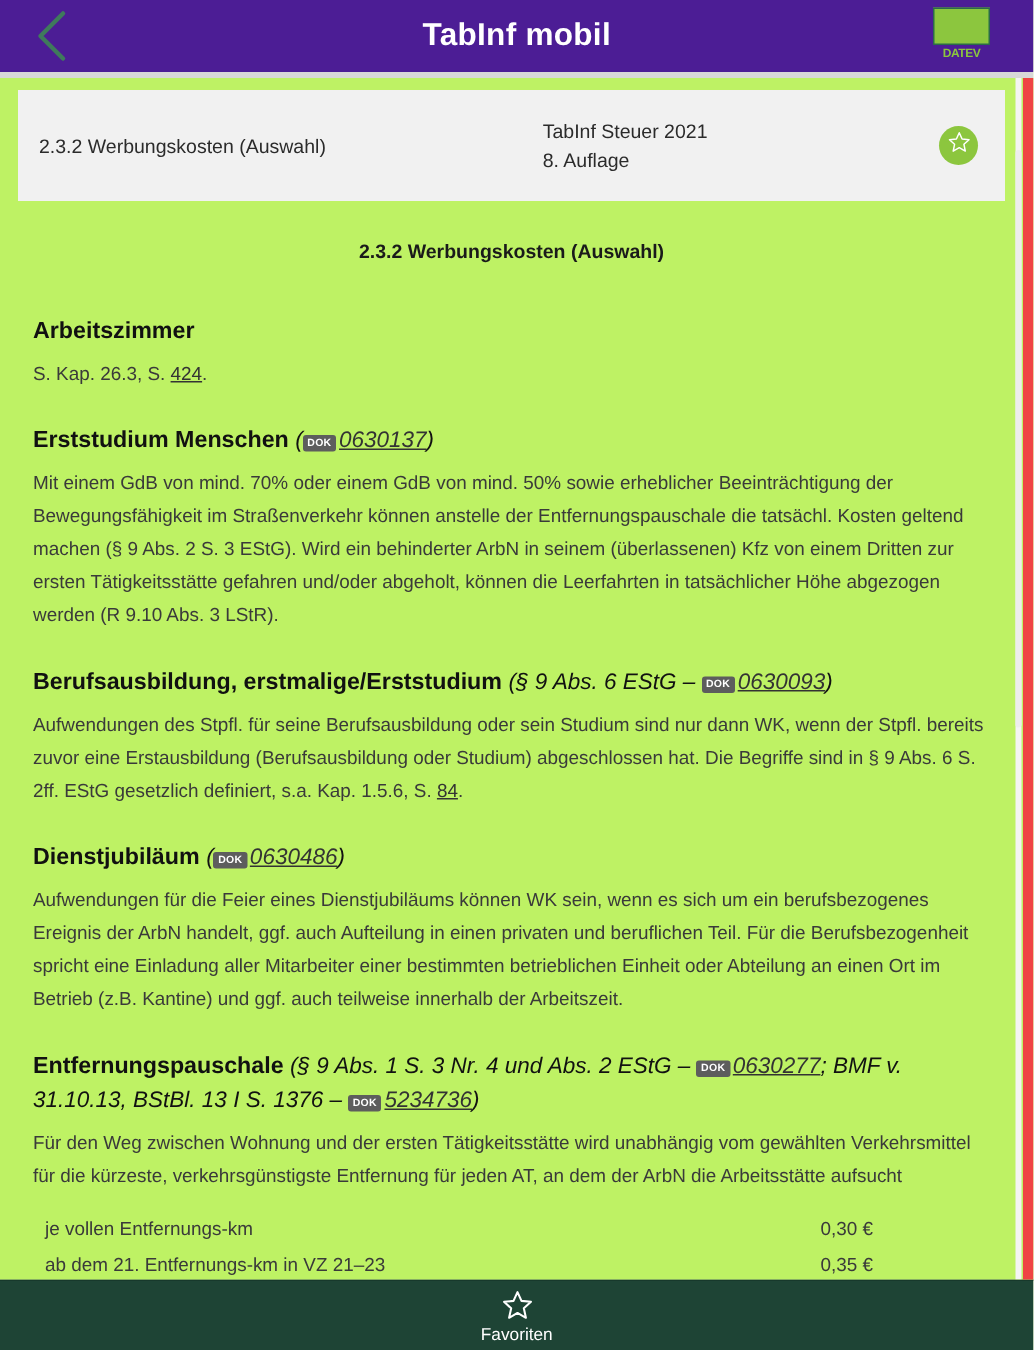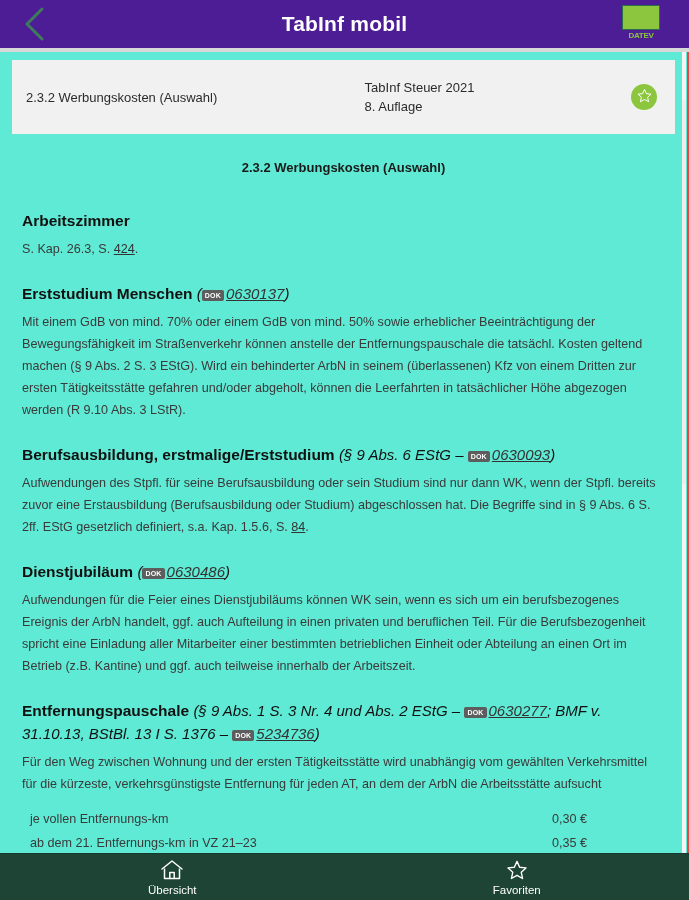--- a/index.html
+++ b/index.html
@@ -79,22 +79,22 @@
     height: 4px;
     flex: 0 0 4px;
     background: #d8d8d8;
   }
 
   
   .body-wrap {
     position: relative;
     flex: 1 1 auto;
     overflow: hidden;
-    background: #5eead4;
-    border-right: 2px solid #ef4444;
+    background: #bef264;
+    border-right: 7px solid #ef4444;
   }
   .scroll-area {
     position: absolute;
     inset: 0;
     overflow: hidden;
   }
 
   
   .info-card {
     margin: 8px 12px 0 12px;
@@ -355,30 +355,20 @@
       </div>
     </div>
 
     <div class="scrollbar-track">
       <div class="scrollbar-thumb"></div>
     </div>
   </div>
 
   <div class="tabbar">
 
-    <div class="tab">
-      <span class="tab-icon">
-        <svg width="24" height="22" viewBox="0 0 24 22" fill="none">
-          <path d="M2 10 L12 2 L22 10" stroke="#ffffff" stroke-width="1.5" stroke-linecap="round" stroke-linejoin="round"></path>
-          <path d="M4.5 9.5 V19.5 H19.5 V9.5" stroke="#ffffff" stroke-width="1.5" stroke-linejoin="round"></path>
-          <path d="M9.8 19.5 V13.5 H14.2 V19.5" stroke="#ffffff" stroke-width="1.5" stroke-linejoin="round"></path>
-        </svg>
-      </span>
-      <span class="tab-label">Übersicht</span>
-    </div>
 
 
     <div class="tab">
       <span class="tab-icon">
         <svg width="24" height="22" viewBox="0 0 24 24" fill="none">
           <path d="M12 2.6 L14.9 9.0 L21.8 9.7 L16.6 14.4 L18.1 21.3
                    L12 17.8 L5.9 21.3 L7.4 14.4 L2.2 9.7 L9.1 9.0 Z" stroke="#ffffff" stroke-width="1.5" stroke-linejoin="round" fill="none"></path>
         </svg>
       </span>
       <span class="tab-label">Favoriten</span>

